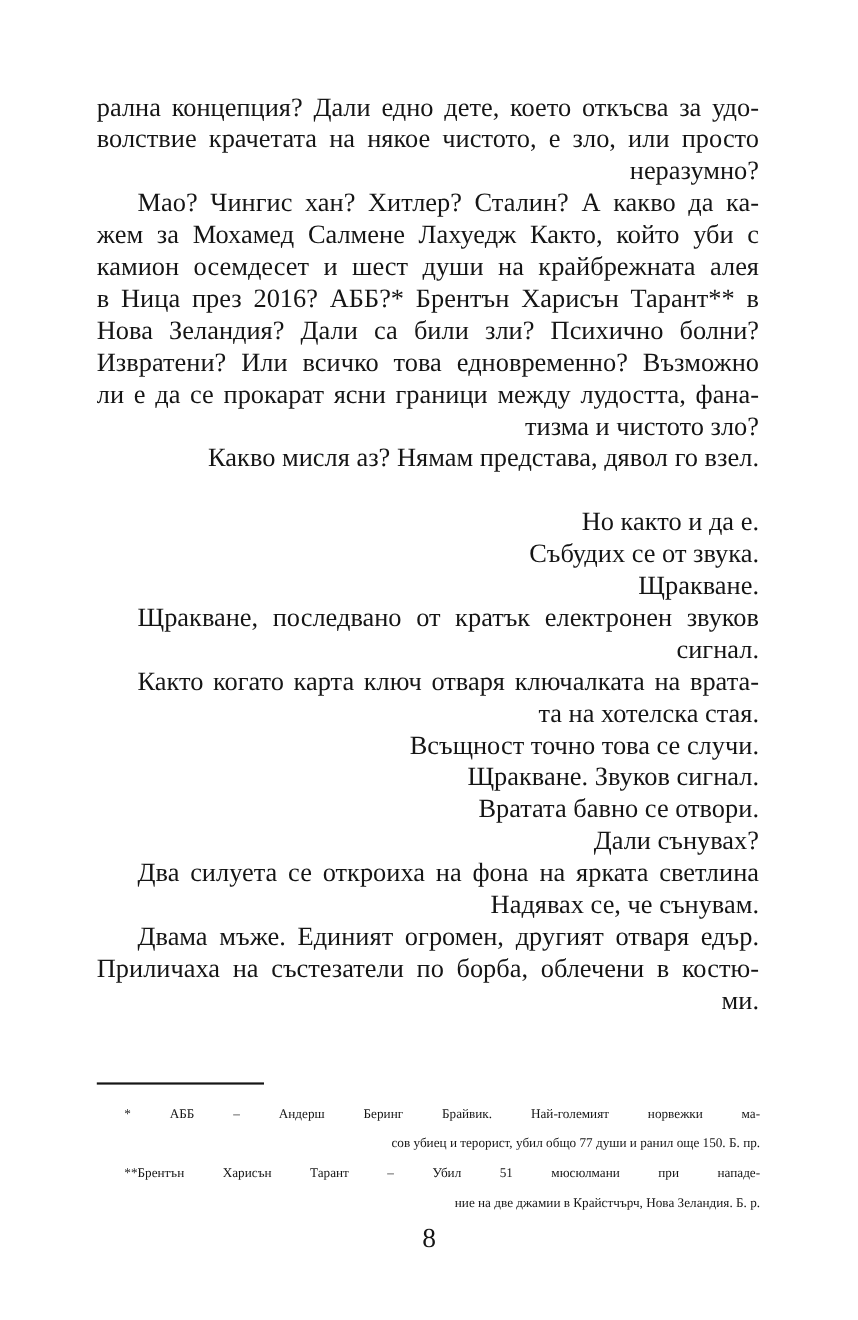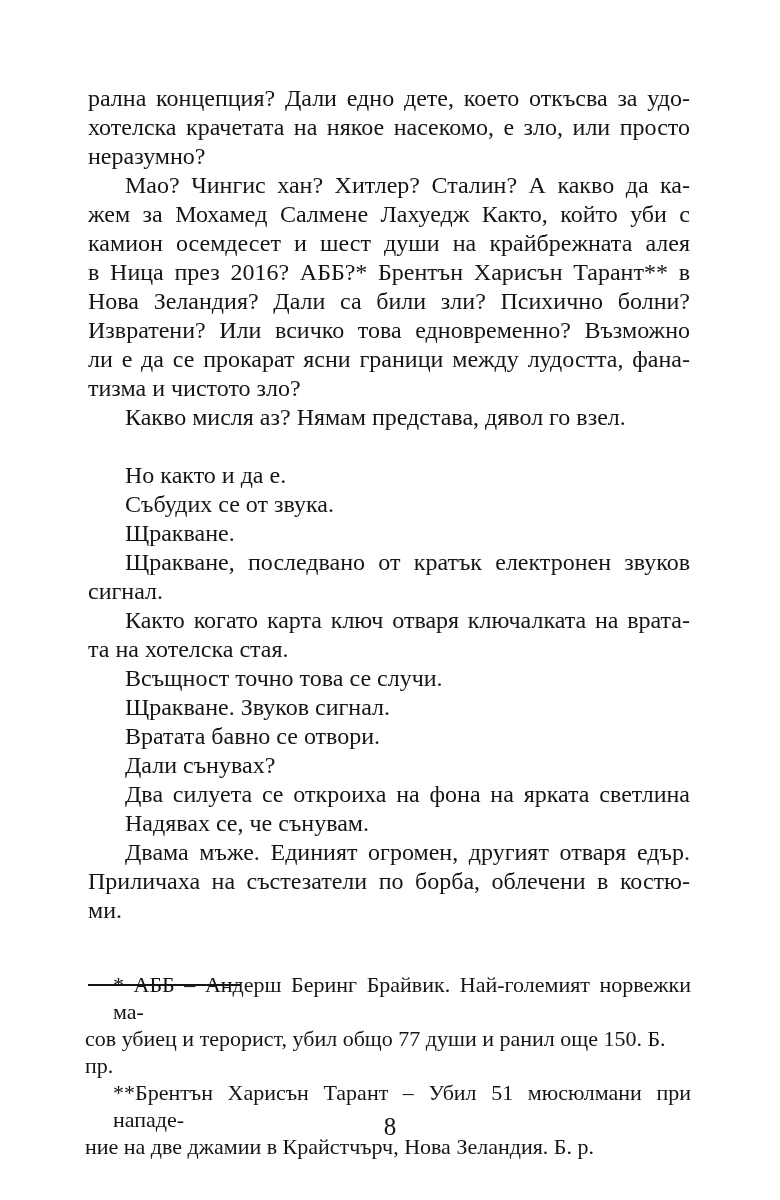--- a/index.html
+++ b/index.html
@@ -19,56 +19,56 @@
     width:650px;height:1200px;
     background:var(--bg-color);
     text-decoration:underline;
   }
   .body-text{
     position:absolute;
     left:88px;top:84px;width:602px;
     font-size:24px;line-height:29px;
   }
   .line{
-    text-align:left;
+    text-align:right;
     min-height:29px;
   }
   .line.j{
     text-align:justify;
     text-align-last:justify;
   }
   .line.ind{padding-left:37px;}
   .line.blank{height:29px;}
   .footnote-rule{
     position:absolute;
     left:88px;top:984px;
     width:152px;height:0;
     border-top:2px solid var(--text-color);
   }
   .footnotes{
     position:absolute;
-    left:85px;top:971px;width:606px;
-    font-size:22px;line-height:27px;
+    left:85px;top:999px;width:606px;
+    font-size:12px;line-height:27px;
   }
   .footnotes .line{min-height:27px;}
   .footnotes .line.ind{padding-left:28px;}
   .page-number{
     position:absolute;
     left:0;top:1112px;width:780px;
     text-align:center;
     font-size:25px;line-height:30px;
   }
 </style>
 </head>
 <body>
 
 <div class="page">
   <div class="body-text">
       <div class="line j">рална концепция? Дали едно дете, което откъсва за удо-</div>
-      <div class="line j">хотелска крачетата на някое насекомо, е зло, или просто</div>
+      <div class="line j">волствие крачетата на някое чистото, е зло, или просто</div>
       <div class="line">неразумно?</div>
       <div class="line j ind">Мао? Чингис хан? Хитлер? Сталин? А какво да ка-</div>
       <div class="line j">жем за Мохамед Салмене Лахуедж Както, който уби с</div>
       <div class="line j">камион осемдесет и шест души на крайбрежната алея</div>
       <div class="line j">в Ница през 2016? АББ?* Брентън Харисън Тарант** в</div>
       <div class="line j">Нова Зеландия? Дали са били зли? Психично болни?</div>
       <div class="line j">Извратени? Или всичко това едновременно? Възможно</div>
       <div class="line j">ли е да се прокарат ясни граници между лудостта, фана-</div>
       <div class="line">тизма и чистото зло?</div>
       <div class="line ind">Какво мисля аз? Нямам представа, дявол го взел.</div>

